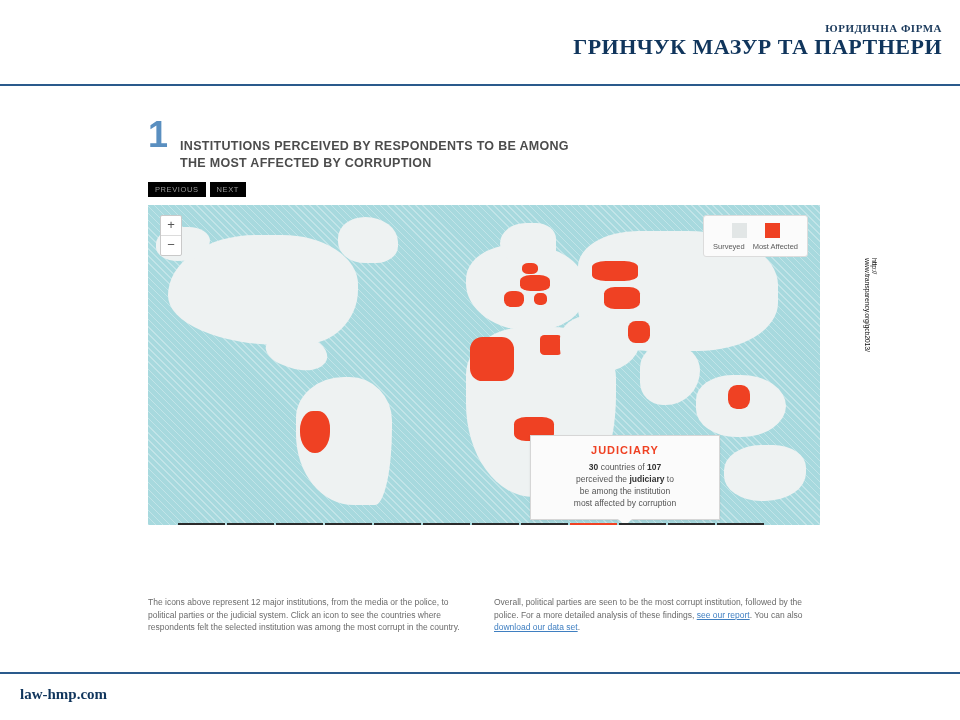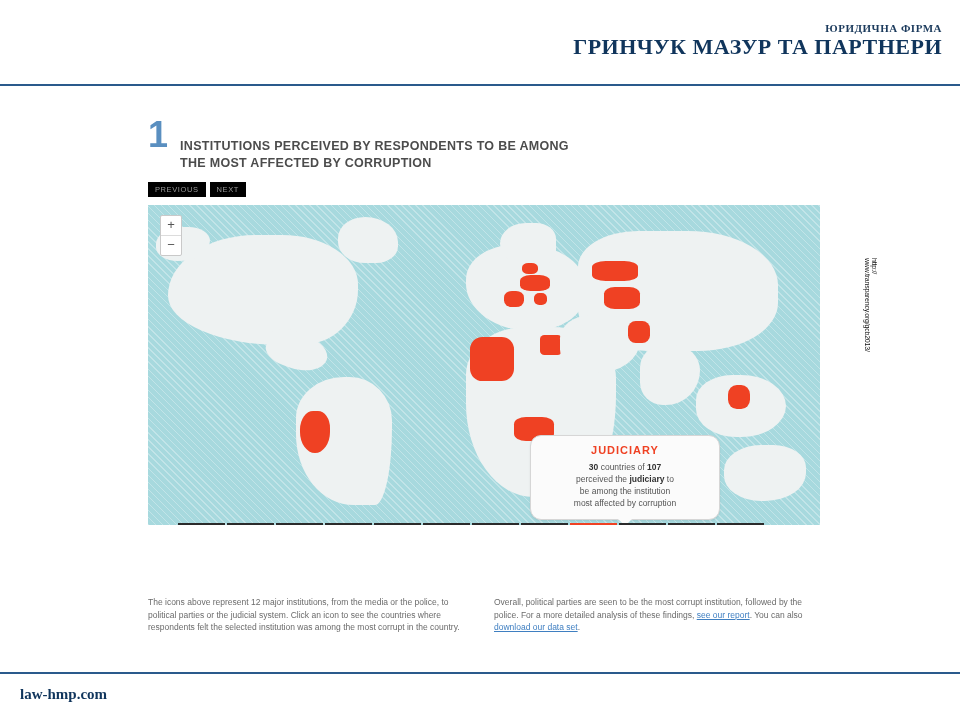--- a/index.html
+++ b/index.html
@@ -198,21 +198,21 @@
   }
 
   
   .callout {
     position: absolute;
     left: 382px;
     top: 230px;
     width: 168px;
     background: #fbfbfb;
     border: 1px solid #d6d6d6;
-    border-radius: 11px;
+    border-radius: 0;
     padding: 8px 10px 10px 10px;
     text-align: center;
     z-index: 7;
     box-shadow: 0 1px 2px rgba(0,0,0,0.08);
   }
   .callout-title {
     color: #ef4123;
     font-size: 11px;
     font-weight: bold;
     letter-spacing: 1px;
@@ -334,20 +334,30 @@
     <div class="landmass land-red" style="left:480px;top:116px;width:22px;height:22px;border-radius:35%;"></div>
     <div class="landmass land-red" style="left:580px;top:180px;width:22px;height:24px;border-radius:40%;"></div>
 
     <div class="landmass" style="left:576px;top:240px;width:82px;height:56px;border-radius:45% 40% 50% 45%;"></div>
 
     <div class="zoom-ctl">
       <div>+</div>
       <div>−</div>
     </div>
 
+    <div class="legend">
+      <div class="legend-swatches">
+        <div class="sw sw-surveyed"></div>
+        <div class="sw sw-affected"></div>
+      </div>
+      <div class="legend-labels">
+        <span>Surveyed</span>
+        <span>Most Affected</span>
+      </div>
+    </div>
 
     <div class="callout">
       <div class="callout-title">JUDICIARY</div>
       <div class="callout-body">
         <b>30</b>
         <span>countries of</span>
         <b>107</b><br>
         <span>perceived the</span>
         <b>judiciary</b>
         <span>to</span><br>

